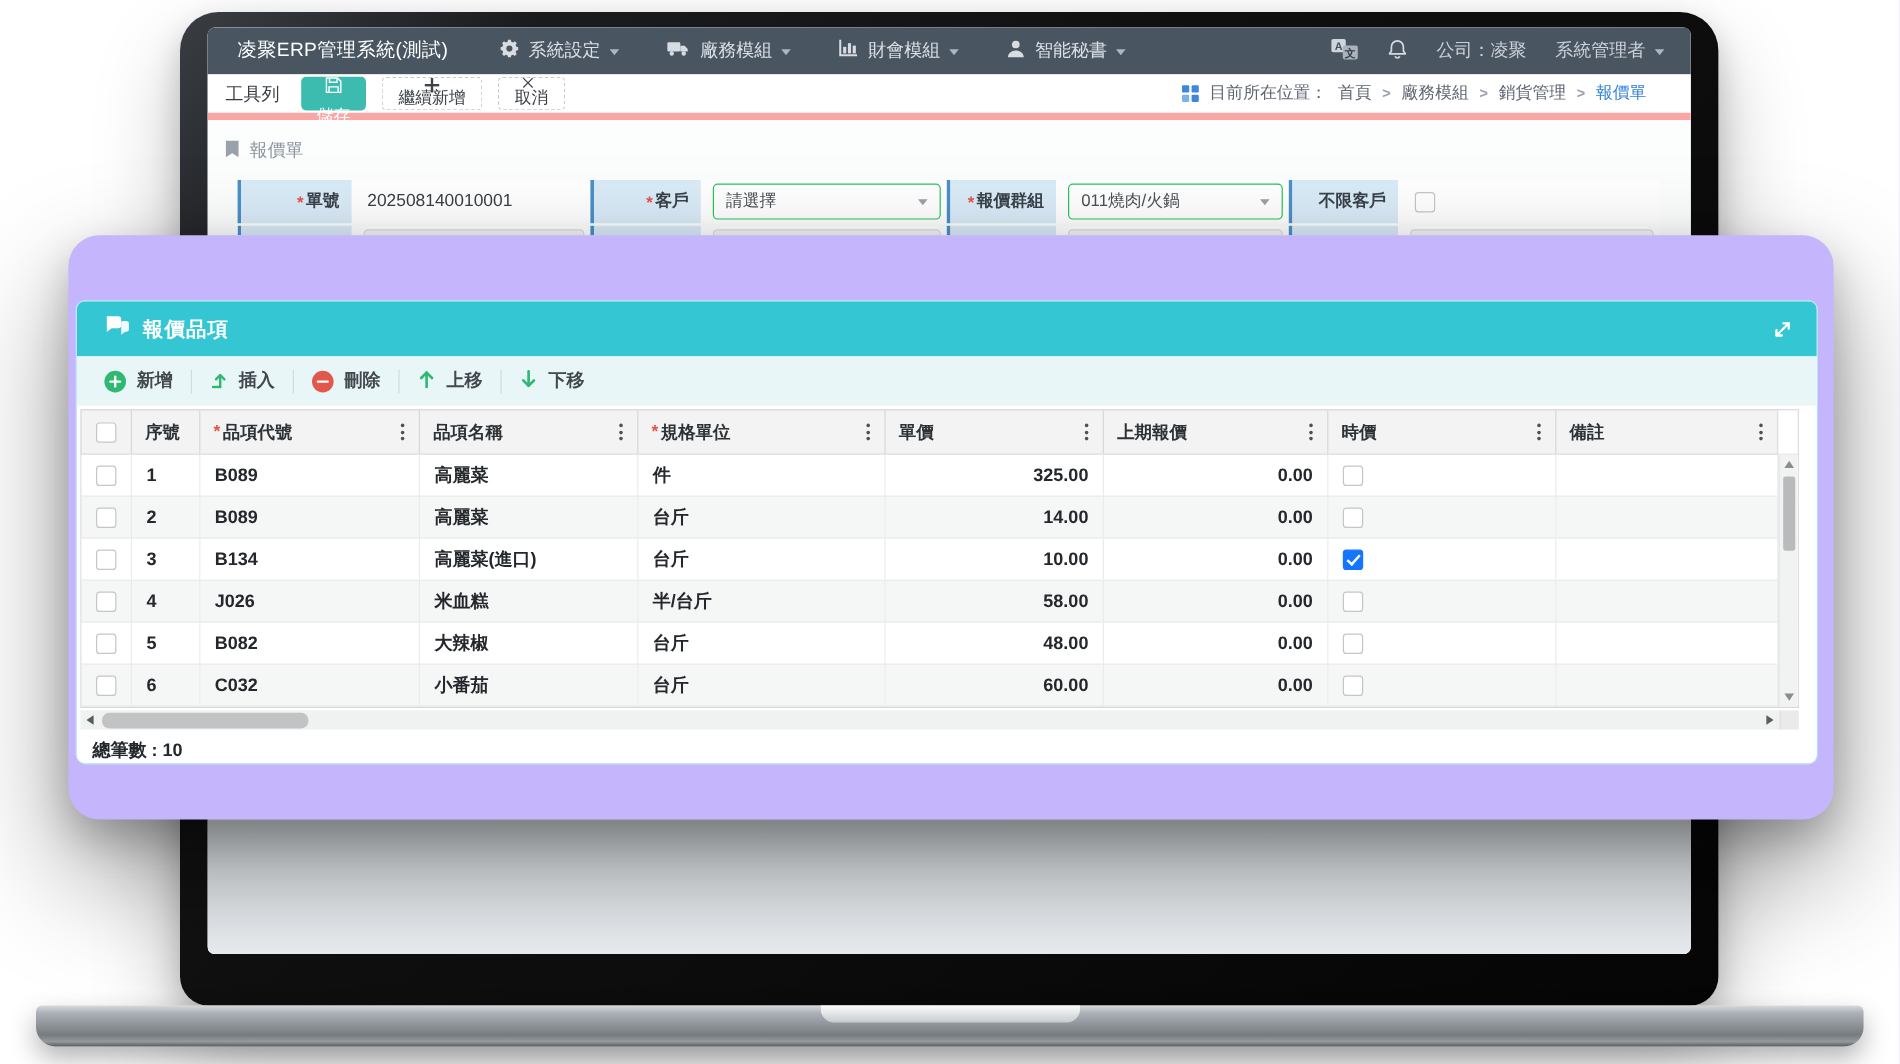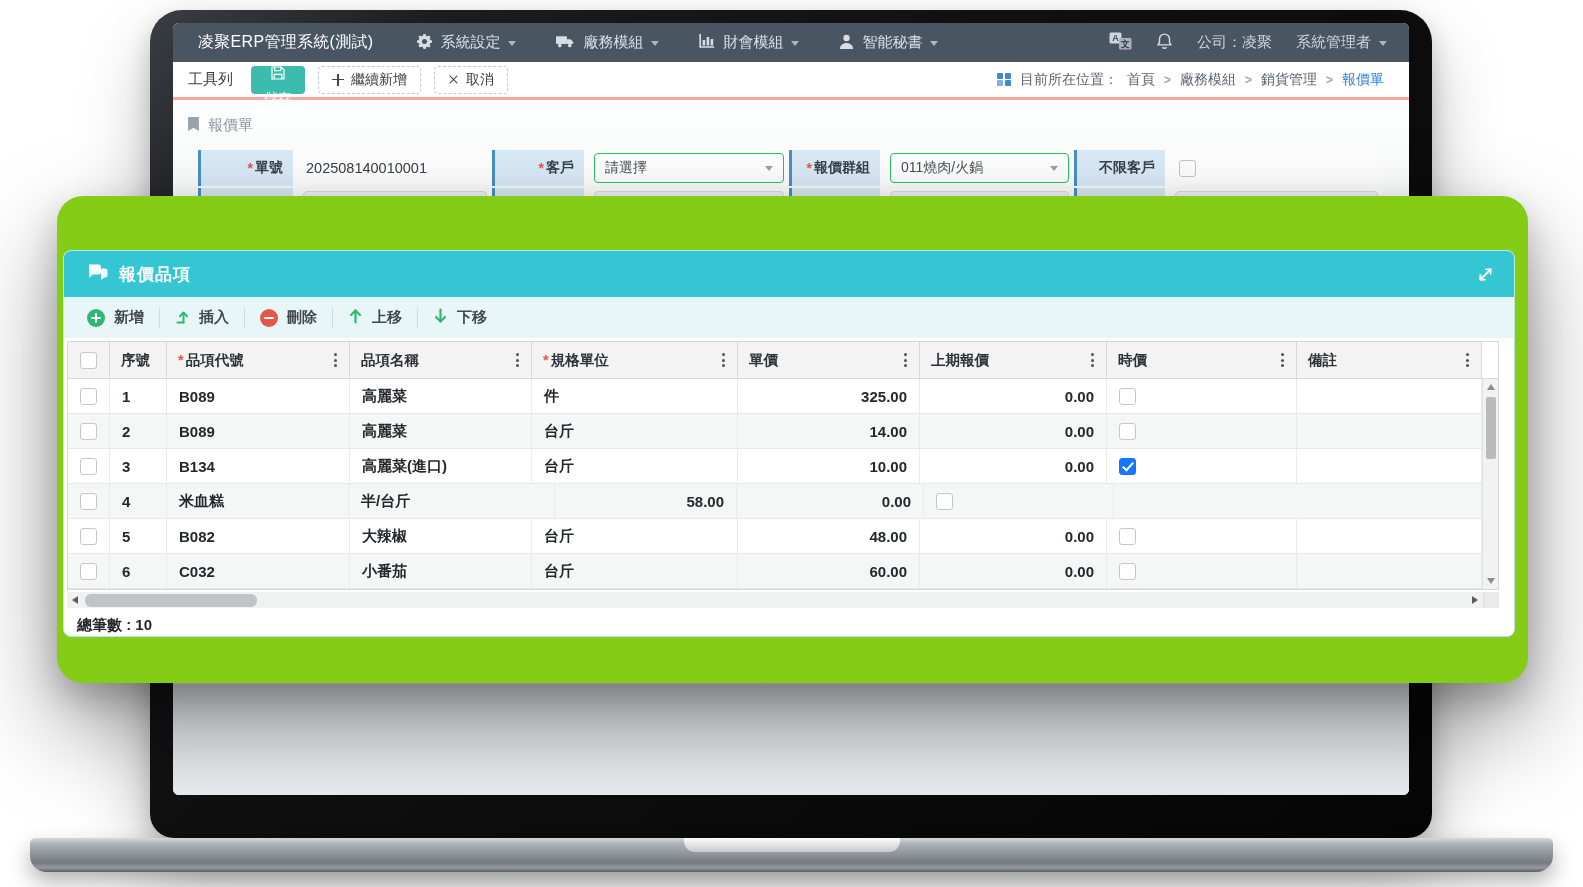--- a/index.html
+++ b/index.html
@@ -25,27 +25,27 @@
   .navbar { height:39px; background:#4a5562; display:flex; align-items:center; padding:0 22px 0 25px; }
   .nav-title { color:#fff; font-size:16px; margin-right:44px; letter-spacing:.3px; white-space:nowrap; }
   .nav-menus { display:flex; gap:40px; }
   .nav-item { display:flex; gap:8px; align-items:center; color:#dbe0e6; font-size:15px; cursor:pointer; white-space:nowrap; }
   .caret { width:0; height:0; border-left:4px solid transparent; border-right:4px solid transparent;
     border-top:5px solid #aeb6bf; margin-top:2px; }
   .nav-right { margin-left:auto; display:flex; align-items:center; gap:24px; color:#ccd2d9; font-size:15px; }
   .nav-user { display:flex; align-items:center; gap:8px; cursor:pointer; }
 
   
-  .tbrow { height:38px; background:#fff; border-bottom:3px solid #fca5a5; display:flex; align-items:center;
-    padding:0 25px 0 15px; gap:13px;justify-content:center; }
+  .tbrow { height:38px; background:#fff; border-bottom:6px solid #fca5a5; display:flex; align-items:center;
+    padding:0 37px 0 15px; gap:13px;justify-content:center; }
   .tb-label { font-size:15px; color:#383d43; margin-right:5px; }
   .btn-save { height:28px; background:#3cbcae; color:#fff; border:none; border-radius:4px; display:flex;
     align-items:center; gap:7px; padding:0 13px; font-size:14px; cursor:pointer; font-family:inherit;flex-direction:column; }
   .btn-dashed { height:28px; border:1px dashed #c4c9cf; background:#fff; border-radius:4px; display:flex;
-    align-items:center; gap:7px; padding:0 13px; font-size:14px; color:#383d43; cursor:pointer; font-family:inherit; }
+    align-items:center; gap:7px; padding:0 13px; font-size:14px; color:#383d43; cursor:pointer; font-family:inherit;flex-direction:column; }
   .ico-plus { position:relative; width:12px; height:12px; display:inline-block; }
   .ico-plus::before { content:""; position:absolute; left:0; top:5.2px; width:12px; height:1.8px; background:#3f444a; }
   .ico-plus::after  { content:""; position:absolute; left:5.2px; top:0; width:1.8px; height:12px; background:#3f444a; }
   .ico-x { position:relative; width:11px; height:11px; display:inline-block; transform:rotate(45deg); }
   .ico-x::before { content:""; position:absolute; left:0; top:4.6px; width:11px; height:1.8px; background:#3f444a; }
   .ico-x::after  { content:""; position:absolute; left:4.6px; top:0; width:1.8px; height:11px; background:#3f444a; }
 
   .breadcrumb { margin-left:auto; display:flex; align-items:center; gap:9px; font-size:14px; color:#5d6672; white-space:nowrap; }
   .grid-ico { display:inline-grid; grid-template-columns:6px 6px; gap:1.5px; }
   .grid-ico i { width:6px; height:6px; background:#3f87d9; border-radius:1px; }
@@ -77,21 +77,21 @@
     background:linear-gradient(180deg,#e9edf1,#eef1f5); }
 
   
   .cb { width:17px; height:17px; border:1px solid #c6c6c6; border-radius:3px; background:#fff;
     display:inline-block; position:relative; cursor:pointer; flex:0 0 auto; }
   .cb.checked { background:#1476ff; border-color:#1476ff; }
   .cb.checked::after { content:""; position:absolute; left:5px; top:1.5px; width:4px; height:9px;
     border-right:2px solid #fff; border-bottom:2px solid #fff; transform:rotate(42deg); }
 
   
-  .modal { position:absolute; left:57px; top:196px; width:1471px; height:487px; background:#84cc16;
+  .modal { position:absolute; left:57px; top:196px; width:1471px; height:487px; background:#c4b5fd;
     border-radius:26px; box-shadow:0 45px 100px rgba(0,0,0,.40), 0 15px 35px rgba(0,0,0,.22); }
   .panel { position:absolute; left:6px; top:54px; width:1452px; height:387px; border:1px solid #b9e5ec;
     border-radius:8px; overflow:hidden; display:flex; flex-direction:column; background:#fff; }
   .p-header { flex:0 0 46px; background:#34c6d3; display:flex; align-items:center; padding:0 20px 0 22px; color:#fff; }
   .p-title { font-size:17px; font-weight:700; margin-left:11px; letter-spacing:1px; }
   .expand { margin-left:auto; cursor:pointer; display:flex; }
   .p-toolbar { flex:0 0 41px; background:#e9f6f8; display:flex; align-items:center; padding:0 8px; }
   .p-btn { display:flex; align-items:center; gap:9px; padding:0 15px; height:100%; font-size:15px;
     font-weight:700; color:#42484e; cursor:pointer; background:none; border:none; font-family:inherit; }
   .sep { width:1px; height:20px; background:#c9dfe3; }
@@ -492,20 +492,21 @@
                 <span class="cb checked"></span>
               </div>
               <div class="td c-note"></div>
               <div class="td c-vs"></div>
             </div>
             <div class="tr even">
               <div class="td c-check">
                 <span class="cb"></span>
               </div>
               <div class="td c-seq">4</div>
+              <div class="td c-code">J026</div>
               <div class="td c-name">米血糕</div>
               <div class="td c-unit">半/台斤</div>
               <div class="td c-price">58.00</div>
               <div class="td c-prev">0.00</div>
               <div class="td c-market">
                 <span class="cb"></span>
               </div>
               <div class="td c-note"></div>
               <div class="td c-vs"></div>
             </div>

